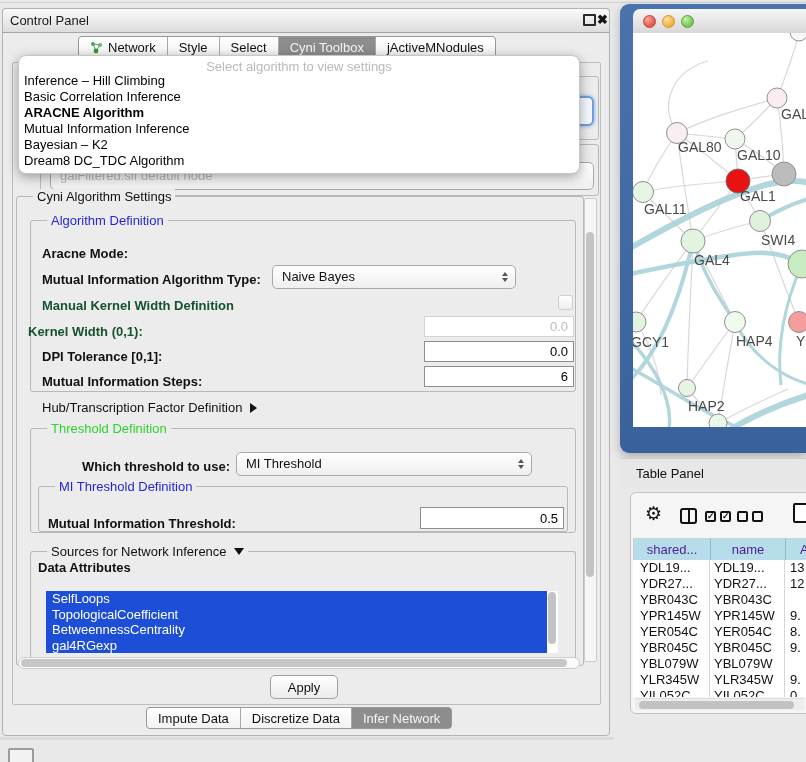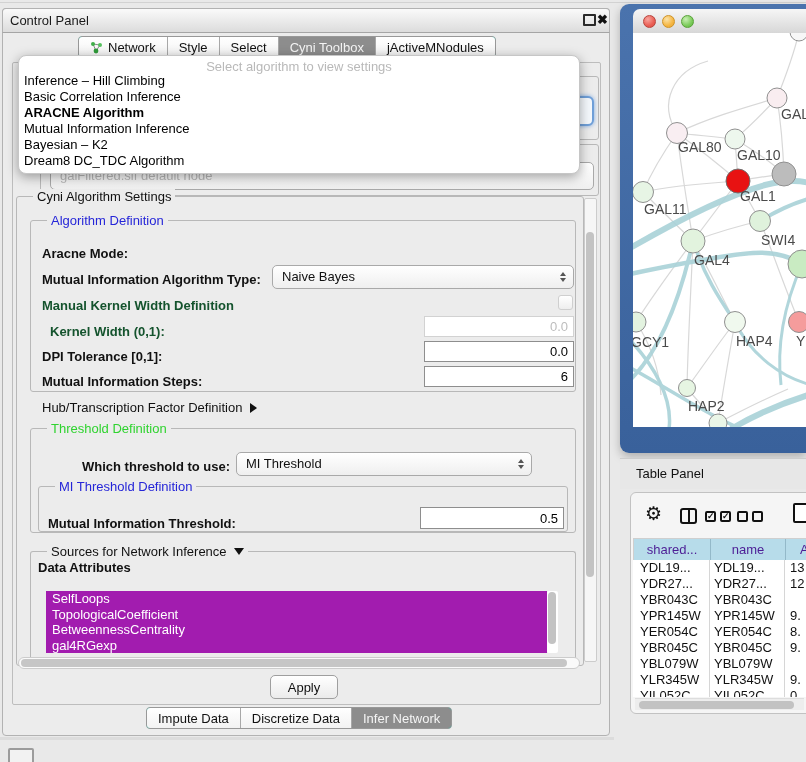--- a/index.html
+++ b/index.html
@@ -45,21 +45,21 @@
   
   .field{position:absolute;box-sizing:border-box;border:1px solid #8e8e8e;background:#fff;text-align:right;
          padding:0 5px;font:13px "Liberation Sans",sans-serif;height:21px;}
   .field.dis{border:1px solid #d2d2d2;color:#bdbdbd;}
   .cbx{position:absolute;width:15px;height:15px;border:1px solid #cfcfcf;border-radius:3px;background:linear-gradient(#fff,#eee);box-sizing:border-box;}
   .tri-r{display:inline-block;width:0;height:0;border-top:5px solid transparent;border-bottom:5px solid transparent;
          border-left:7px solid #111;margin-left:8px;vertical-align:-1px;}
   .tri-d{display:inline-block;width:0;height:0;border-left:5.5px solid transparent;border-right:5.5px solid transparent;
          border-top:7px solid #111;margin-left:7px;vertical-align:1px;}
   
-  .attr-list{left:46px;top:591px;width:501px;height:62px;background:#a21caf;overflow:hidden;}
+  .attr-list{left:46px;top:591px;width:501px;height:62px;background:#1d4ed8;overflow:hidden;}
   .attr-item{height:15.5px;line-height:15.5px;color:#fff;padding-left:6px;}
   .vsb{background:#f6f6f6;border:1px solid #cccccc;border-radius:2px;box-sizing:border-box;}
   .vsb .thumb{position:absolute;left:1px;width:8px;background:#c3c3c3;border-radius:5px;}
   .hsb{background:#fafafa;border:1px solid #cccccc;border-radius:6px;box-sizing:border-box;}
   .hsb .thumb{position:absolute;top:1px;height:8px;background:#c6c6c6;border-radius:4px;}
   .btn{display:flex;align-items:center;justify-content:center;border:1px solid #9f9f9f;border-radius:5px;
        background:linear-gradient(#ffffff,#ebebeb);}
   
   .net-frame{left:620px;top:4px;width:186px;height:449px;background:linear-gradient(#4a73ad,#39619b);
              border-radius:9px 0 0 9px;box-shadow:0 4px 10px rgba(0,0,0,.25);}
@@ -157,30 +157,30 @@
 
   <div class="abs vsb" style="left:584px;top:198px;width:13px;height:464px;">
     <div class="thumb" style="top:33px;height:345px;"></div>
   </div>
 
   <div class="abs group" style="left:30px;top:220px;width:544px;height:170px;">
     <span class="gtitle blue-t">Algorithm Definition</span>
   </div>
   <div class="abs b" style="left:42px;top:246px;">Aracne Mode:</div>
   <div class="abs b" style="left:42px;top:272px;">Mutual Information Algorithm Type:</div>
-  <div class="abs combo" style="left:272px;top:265px;width:302px;height:24px;">
+  <div class="abs combo" style="left:272px;top:265px;width:244px;height:24px;">
     <span>Naive Bayes</span>
     <span class="spin">
         <i class="up"></i>
         <i class="dn"></i>
       </span>
   </div>
   <div class="abs b gray" style="left:42px;top:298px;">Manual Kernel Width Definition</div>
   <div class="cbx" style="left:558px;top:295px;"></div>
-  <div class="abs b gray" style="left:50px;top:324px;">Kernel Width (0,1):</div>
+  <div class="abs b gray" style="left:28px;top:324px;">Kernel Width (0,1):</div>
   <input class="field dis" style="left: 424px; top: 316px; width: 150px;" disabled="" value="0.0">
   <div class="abs b" style="left:42px;top:349px;">DPI Tolerance [0,1]:</div>
   <input class="field" style="left: 424px; top: 341px; width: 150px;" value="0.0">
   <div class="abs b" style="left:42px;top:374px;">Mutual Information Steps:</div>
   <input class="field" style="left: 424px; top: 366px; width: 150px;" value="6">
 
   <div class="abs" style="left:42px;top:400px;">
     <span>Hub/Transcription Factor Definition</span><span class="tri-r"></span>
   </div>
 

